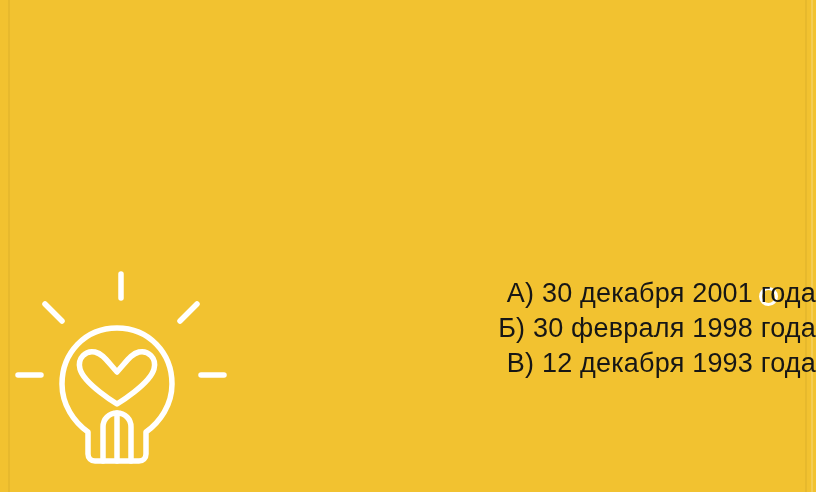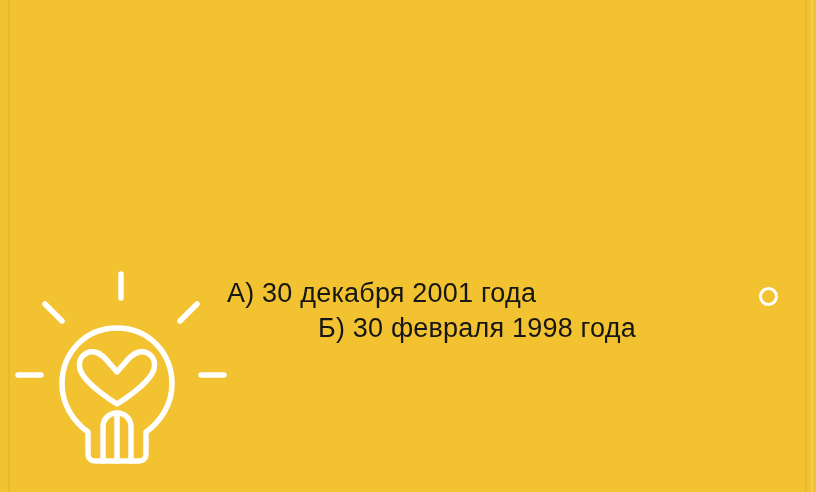--- a/index.html
+++ b/index.html
@@ -10,20 +10,21 @@
   }
   body {
     font-family: "Liberation Sans", sans-serif;
   }
   .slide {
     position: relative;
     width: 816px;
     height: 492px;
     background: #f2c230;
     overflow: hidden;
+    text-align: right;
   }
   
   .edge-stripe {
     position: absolute;
     top: 0;
     bottom: 0;
     width: 2px;
     background: rgba(0, 0, 0, 0.045);
     pointer-events: none;
   }
@@ -117,15 +118,16 @@
                C 140 88 149 96 146 107
                C 142 122 109 142 109 142 Z"></path>
     </svg>
   </div>
 
   <div class="ring-mark"></div>
 
   <div class="answers">
     <span class="answer-line opt-a">А) 30 декабря 2001 года</span>
     <span class="answer-line opt-b">Б) 30 февраля 1998 года</span>
+    <span class="answer-line opt-c">В) 12 декабря 1993 года</span>
   </div>
 
 </div>
 
 </body></html>

